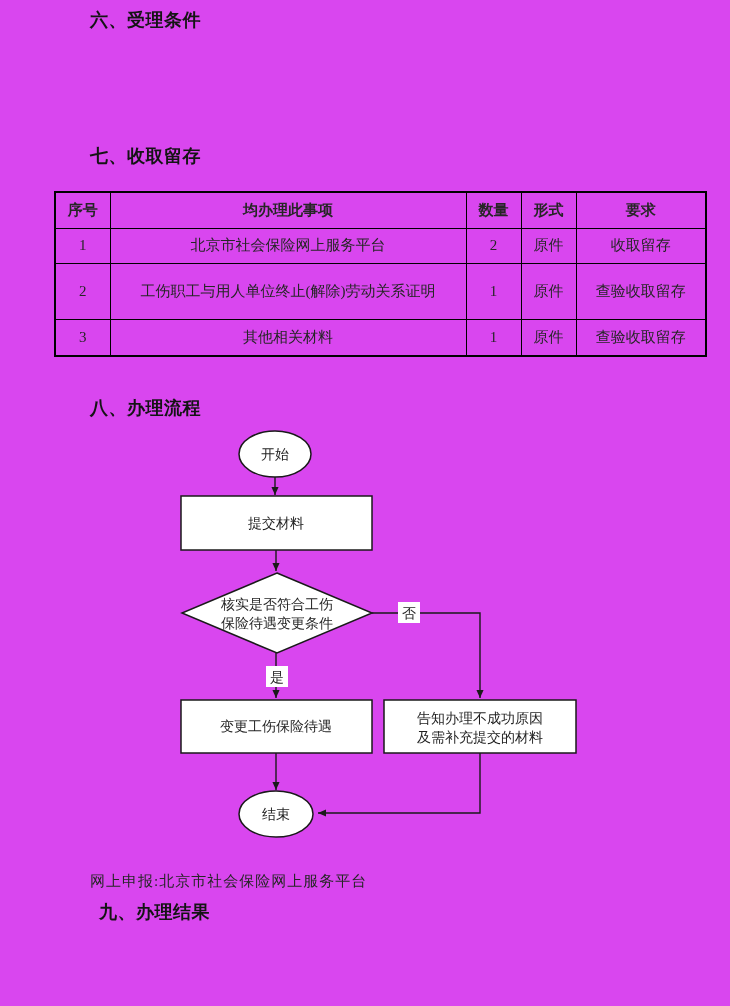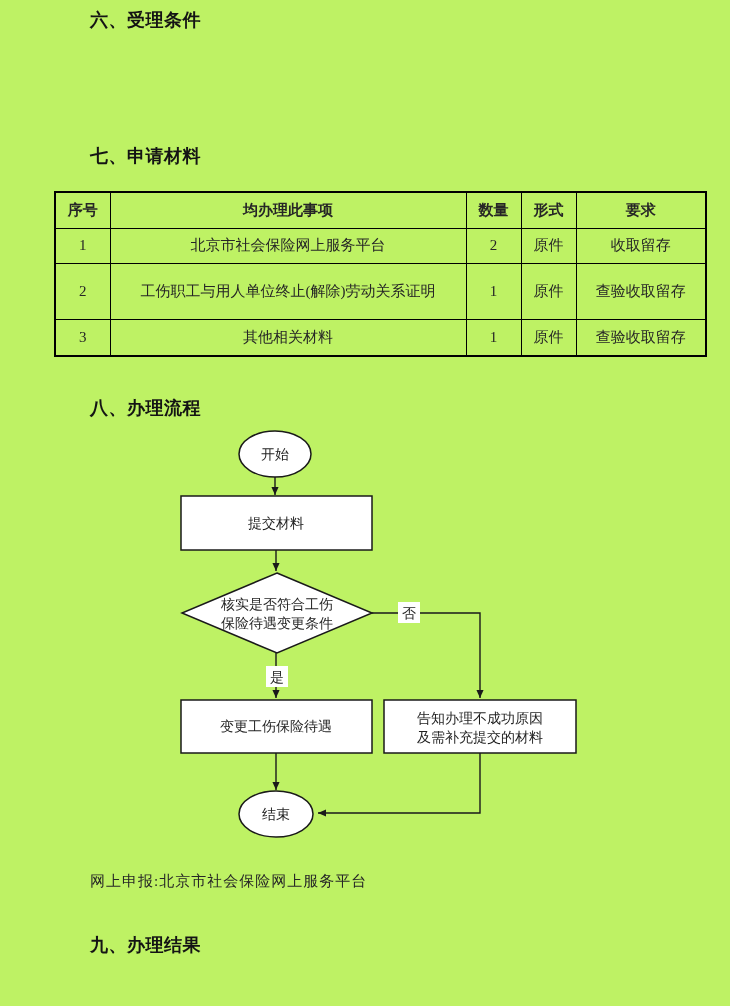--- a/index.html
+++ b/index.html
@@ -1,28 +1,28 @@
 <!DOCTYPE html>
 <html><head>
 <meta charset="utf-8">
 <style>
   html,body{margin:0;padding:0;background:#fff;}
   .page{
-    position:relative;width:730px;height:1006px;background:#bef264;
+    position:relative;width:730px;height:1006px;background:#d946ef;
     font-family:"Liberation Serif",serif;color:#1f1f1f;overflow:hidden;
   }
   .heading{
     position:absolute;left:90px;
     font-family:"Liberation Sans",sans-serif;font-weight:bold;
     font-size:18px;color:#141414;letter-spacing:0.5px;white-space:nowrap;
   }
   #h6{top:8px;}
   #h7{top:144px;}
   #h8{top:396px;text-align:center;}
-  #h9{top:933px;}
+  #h9{top:900px;margin-left:9px;}
   .para{
     position:absolute;left:6px;top:47px;width:700px;
     font-size:16.5px;line-height:32px;color:#262626;
   }
   .para .ln{text-align:justify;text-align-last:justify;}
   .para .ln.first{text-indent:84px;}
   .para .ln.last{text-align:left;text-align-last:auto;}
   table.materials{
     position:absolute;left:54px;top:191px;width:651px;
     border-collapse:collapse;table-layout:fixed;
@@ -51,21 +51,21 @@
   #result{top:980px;letter-spacing:2px;margin-top:36px;}
 </style>
 </head>
 <body>
 
 <div class="page">
 
   <div class="heading" id="h6">六、受理条件</div>
 
 
-  <div class="heading" id="h7">七、申请材料</div>
+  <div class="heading" id="h7">七、收取留存</div>
 
   <table class="materials">
     <colgroup>
       <col style="width:55px">
         <col style="width:356px">
         <col style="width:55px">
         <col style="width:55px">
         <col style="width:130px">
     </colgroup>
     <tbody>

